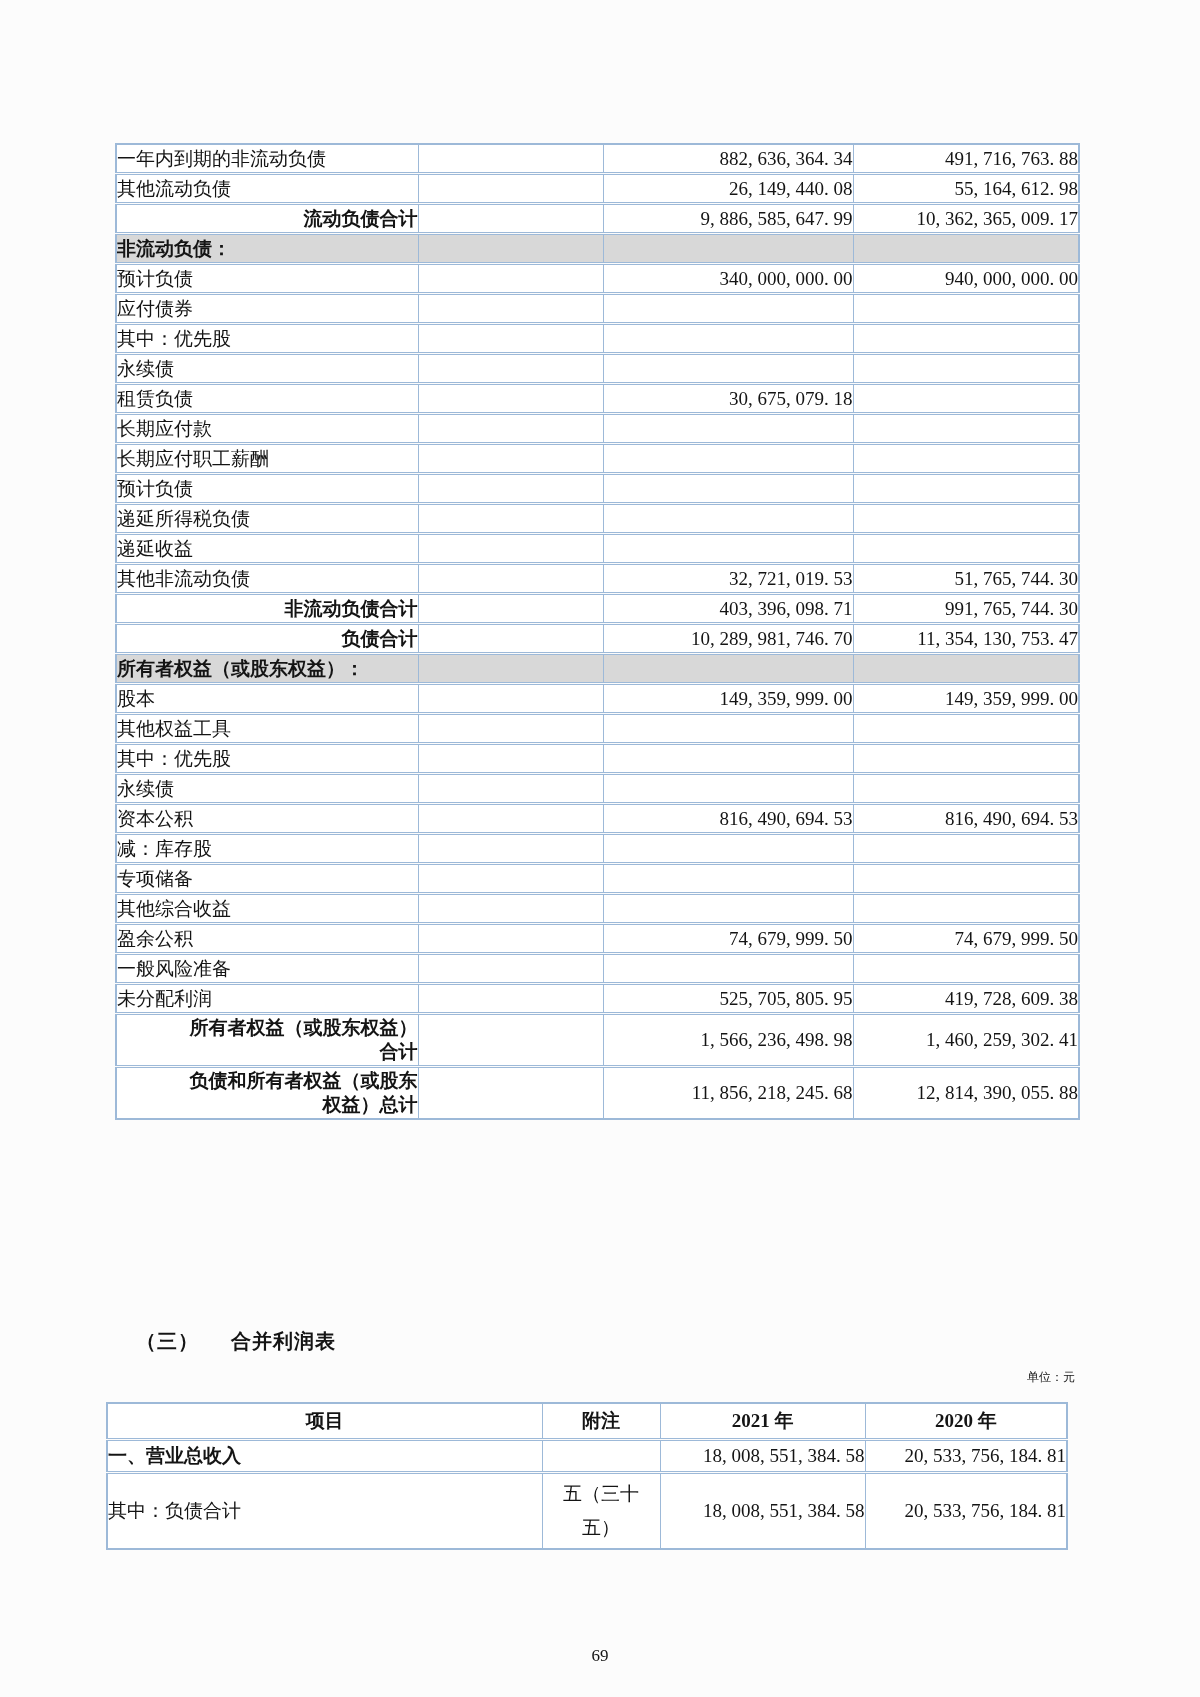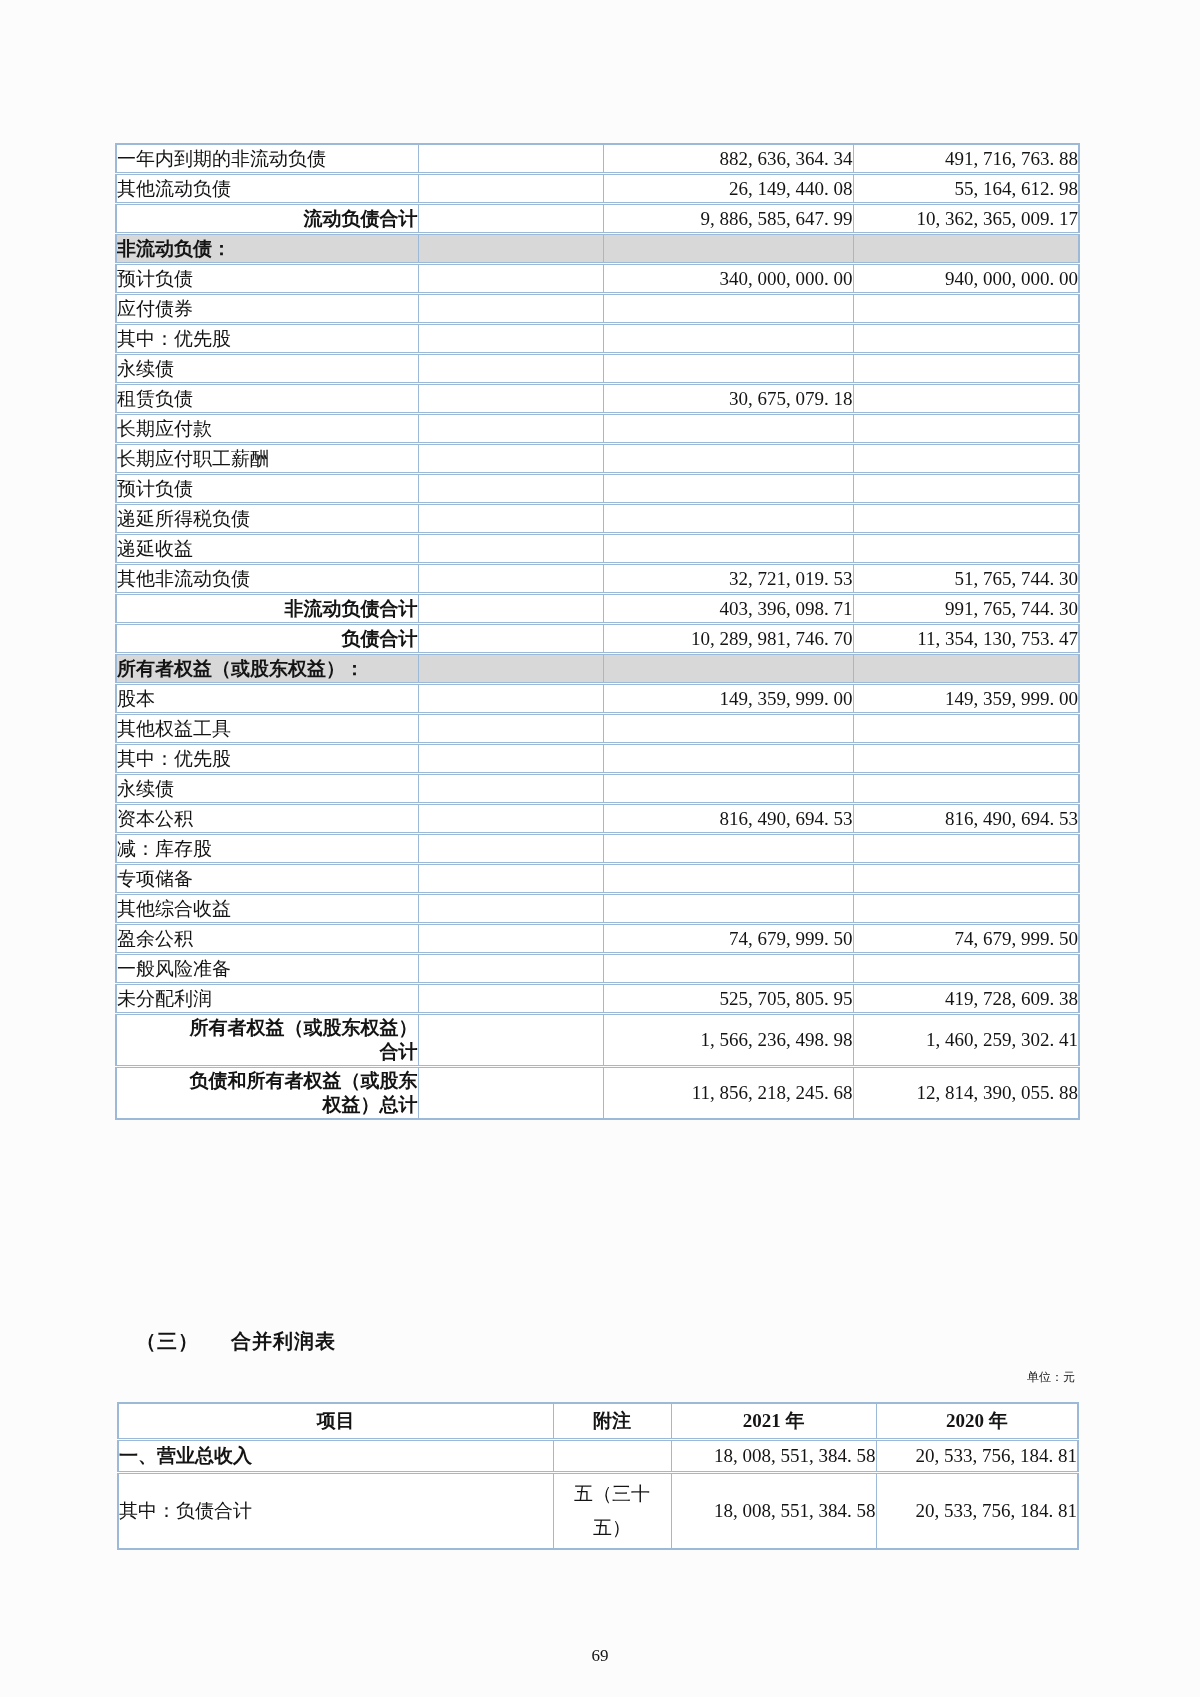--- a/index.html
+++ b/index.html
@@ -283,21 +283,21 @@
         </tr>
       </tbody>
   </table>
 
   <div class="heading">
     <span>（三）</span><span class="ht">合并利润表</span>
   </div>
 
   <div class="unit">单位：元</div>
 
-  <table class="fin-table" style="left:117px;top:1402px;width:960px;">
+  <table class="fin-table" style="left:106px;top:1402px;width:960px;">
     <colgroup>
       <col style="width:435px">
         <col style="width:118px">
         <col style="width:205px">
         <col style="width:202px">
     </colgroup>
     <tbody id="income-rows">
       <tr>
         <td class="hcell">项目</td>
         <td class="hcell">附注</td>

